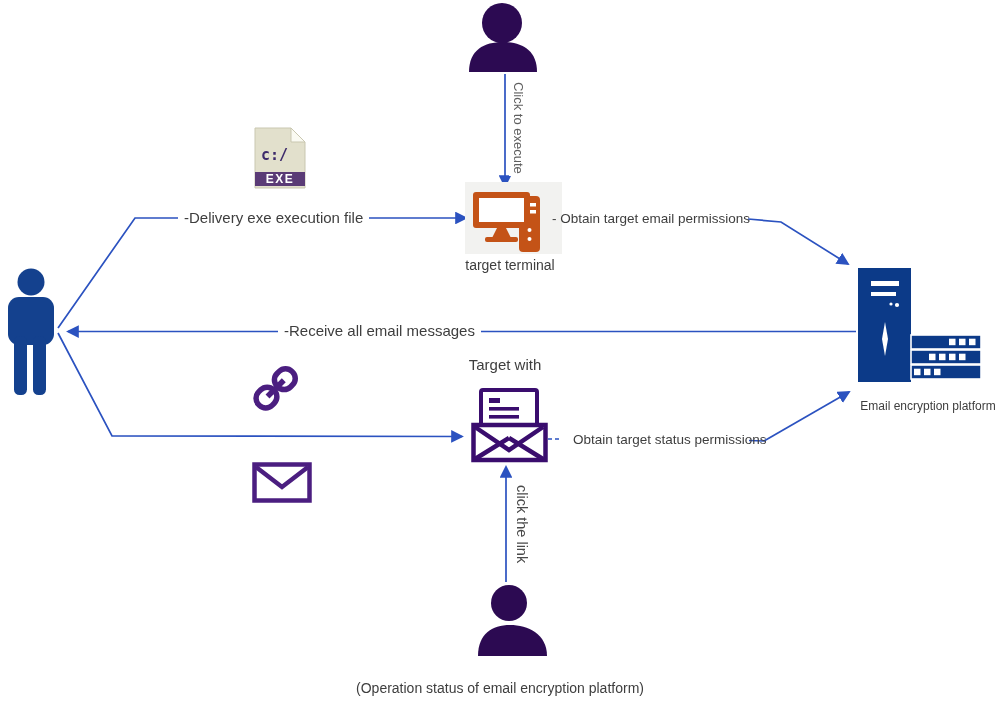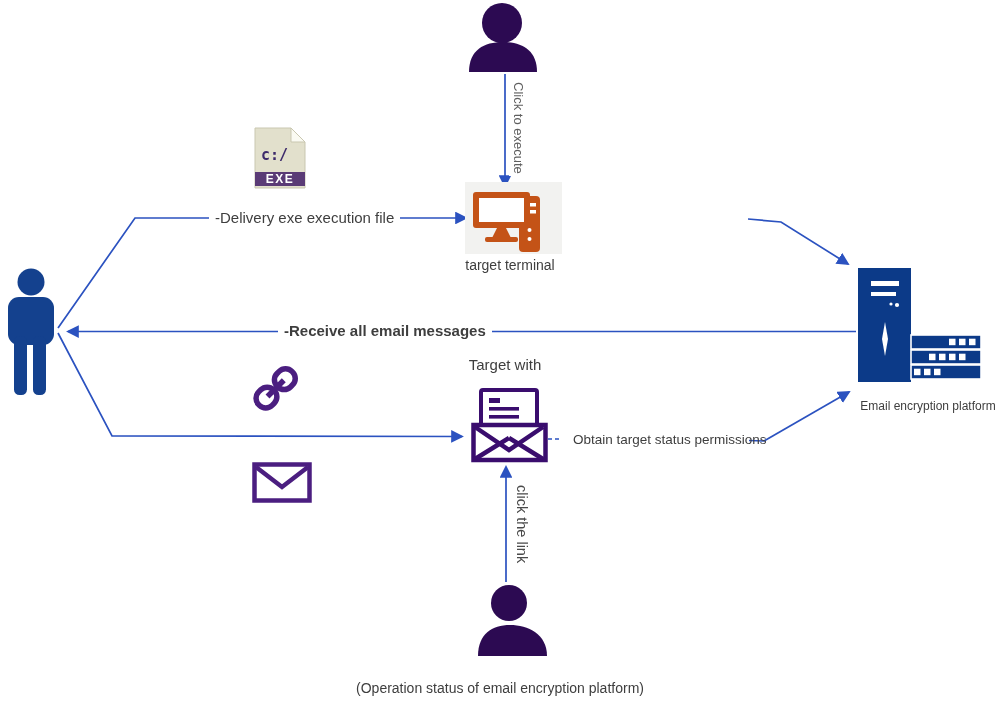--- a/index.html
+++ b/index.html
@@ -131,26 +131,27 @@
         <rect x="959" y="353.7" width="6.5" height="6.5"></rect>
         <rect x="914" y="368.7" width="6.5" height="6.5"></rect>
         <rect x="924" y="368.7" width="6.5" height="6.5"></rect>
         <rect x="934" y="368.7" width="6.5" height="6.5"></rect>
       </g>
     </g>
   </svg>
 
   <div class="lbl vert" style="left:509px;top:80px;font-size:13px;color:#5f5f5f;">Click to execute</div>
 
-  <div class="lbl onln" style="left:178px;top:209px;font-size:15px;margin-left:31px;">-Delivery exe execution file</div>
+  <div class="lbl onln" style="left:178px;top:209px;font-size:15px;">-Delivery exe execution file</div>
 
+  <div class="lbl" style="left:552px;top:211px;font-size:13.5px;">- Obtain target email permissions</div>
 
   <div class="lbl ctr" style="left:455px;top:257px;width:110px;font-size:14px;">target terminal</div>
 
-  <div class="lbl onln" style="left:278px;top:322px;font-size:15px;font-weight:bold;">-Receive all email messages</div>
+  <div class="lbl onln" style="left:278px;top:322px;font-size:15px;">-Receive all email messages</div>
 
   <div class="lbl ctr" style="left:455px;top:356px;width:100px;font-size:15px;">Target with</div>
 
 
   <div class="lbl" style="left:573px;top:432px;font-size:13.5px;">Obtain target status permissions</div>
 
   <div class="lbl vert" style="left:512px;top:483px;font-size:14.5px;color:#4a4a4a;">click the link</div>
 
   <div class="lbl ctr" style="left:860px;top:400px;width:136px;font-size:12px;">Email encryption platform</div>
 

